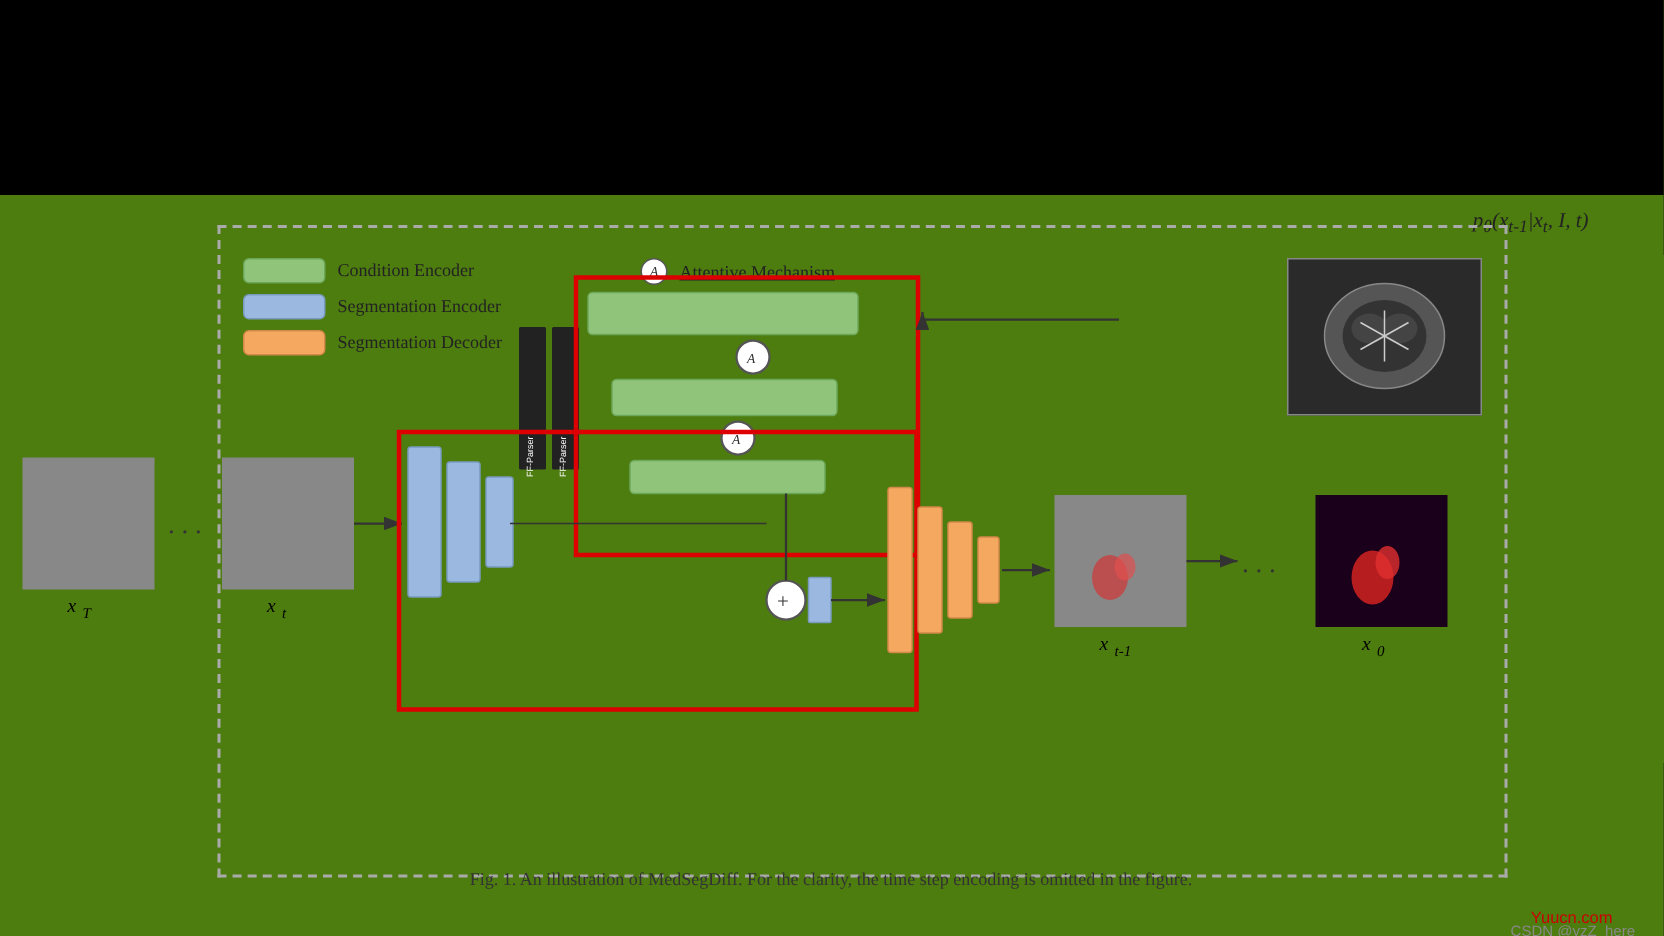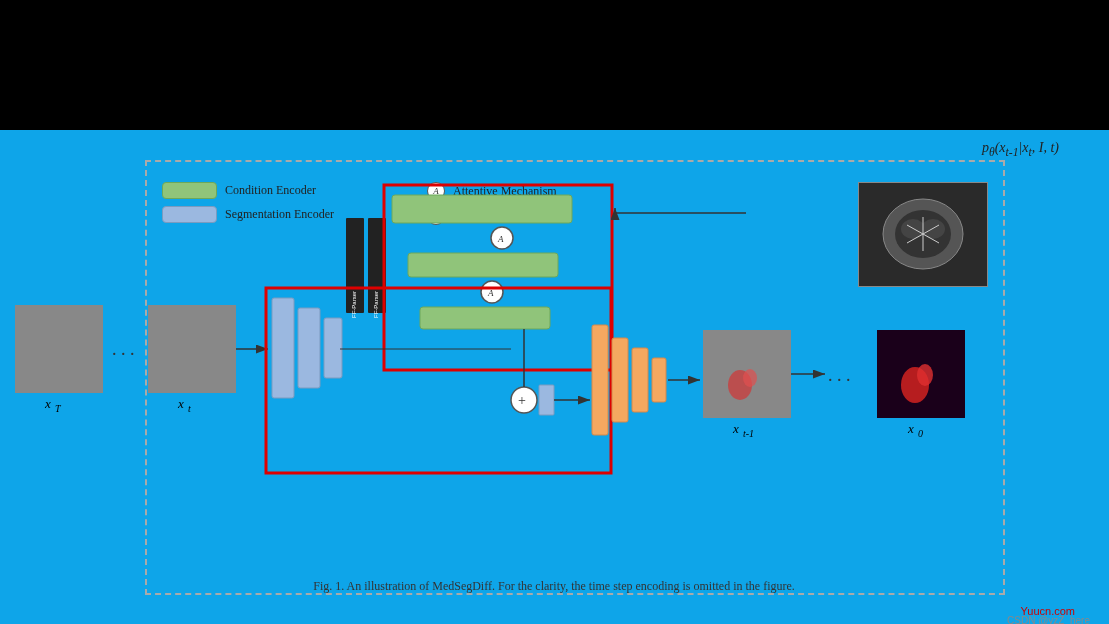--- a/index.html
+++ b/index.html
@@ -9,21 +9,21 @@
       background: #000;
       font-family: 'Times New Roman', serif;
       overflow: hidden;
     }
     .main-content {
       position: absolute;
       top: 130px;
       left: 0;
       width: 1109px;
       height: 494px;
-      background: #0ea5e9;
+      background: #4d7c0f;
     }
     .black-top {
       position: absolute;
       top: 0;
       left: 0;
       width: 1109px;
       height: 130px;
       background: #000;
     }
   </style>
@@ -31,30 +31,34 @@
 <body>
 
 <div class="black-top"></div>
 
 <div class="main-content">
 
   <div style="position:absolute;top:10px;right:50px;font-size:14px;font-family:'Times New Roman',serif;color:#222;font-style:italic;">
     p<sub>θ</sub>(x<sub>t-1</sub>|x<sub>t</sub>, I, t)
   </div>
 
-  <div style="position:absolute;top:30px;left:145px;width:860px;height:435px;border:2px dashed #aaa;">
+  <div style="position:absolute;top:20px;left:145px;width:860px;height:435px;border:2px dashed #aaa;">
 
     <div style="position:absolute;top:20px;left:15px;">
       <div style="display:flex;align-items:center;gap:8px;margin-bottom:7px;">
         <div style="width:55px;height:17px;background:#90c47a;border-radius:4px;border:1px solid #6da85a;"></div>
         <span style="font-size:12px;color:#222;">Condition Encoder</span>
       </div>
       <div style="display:flex;align-items:center;gap:8px;margin-bottom:7px;">
         <div style="width:55px;height:17px;background:#9bb8e0;border-radius:4px;border:1px solid #7a9bc0;"></div>
         <span style="font-size:12px;color:#222;">Segmentation Encoder</span>
+      </div>
+      <div style="display:flex;align-items:center;gap:8px;">
+        <div style="width:55px;height:17px;background:#f4a860;border-radius:4px;border:1px solid #d4884a;"></div>
+        <span style="font-size:12px;color:#222;">Segmentation Decoder</span>
       </div>
     </div>
 
     <div style="position:absolute;top:20px;left:280px;">
       <div style="display:flex;align-items:center;gap:8px;margin-bottom:7px;">
         <div style="width:18px;height:18px;border-radius:50%;border:1.5px solid #555;display:flex;align-items:center;justify-content:center;font-size:9px;font-style:italic;color:#333;background:#fff;">A</div>
         <span style="font-size:12px;color:#222;text-decoration:underline;">Attentive Mechanism</span>
       </div>
       <div style="display:flex;align-items:center;gap:8px;">
         <div style="width:18px;height:18px;border-radius:50%;border:1.5px solid #555;display:flex;align-items:center;justify-content:center;font-size:14px;color:#333;background:#fff;">+</div>

